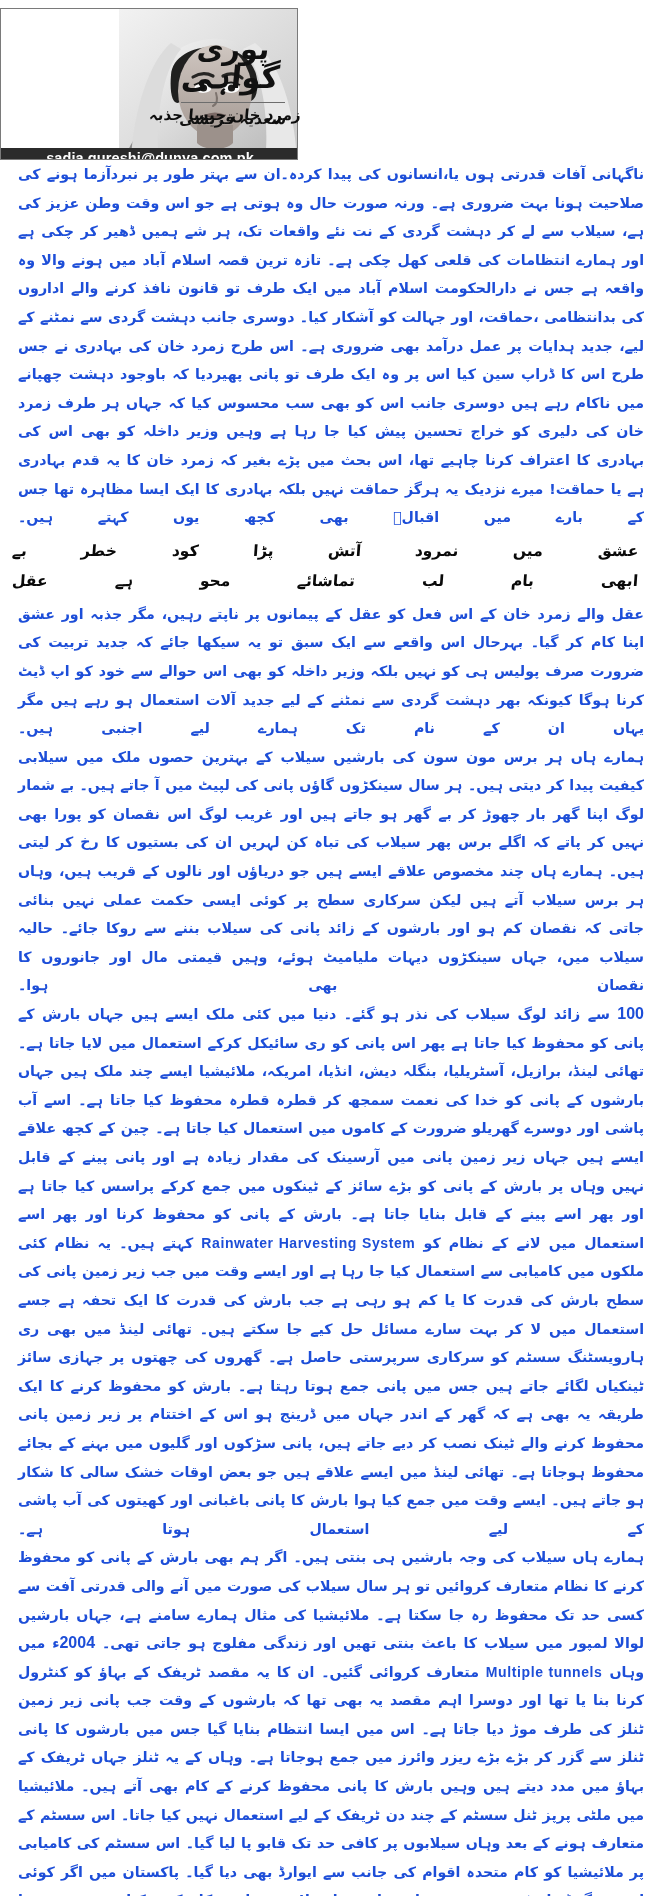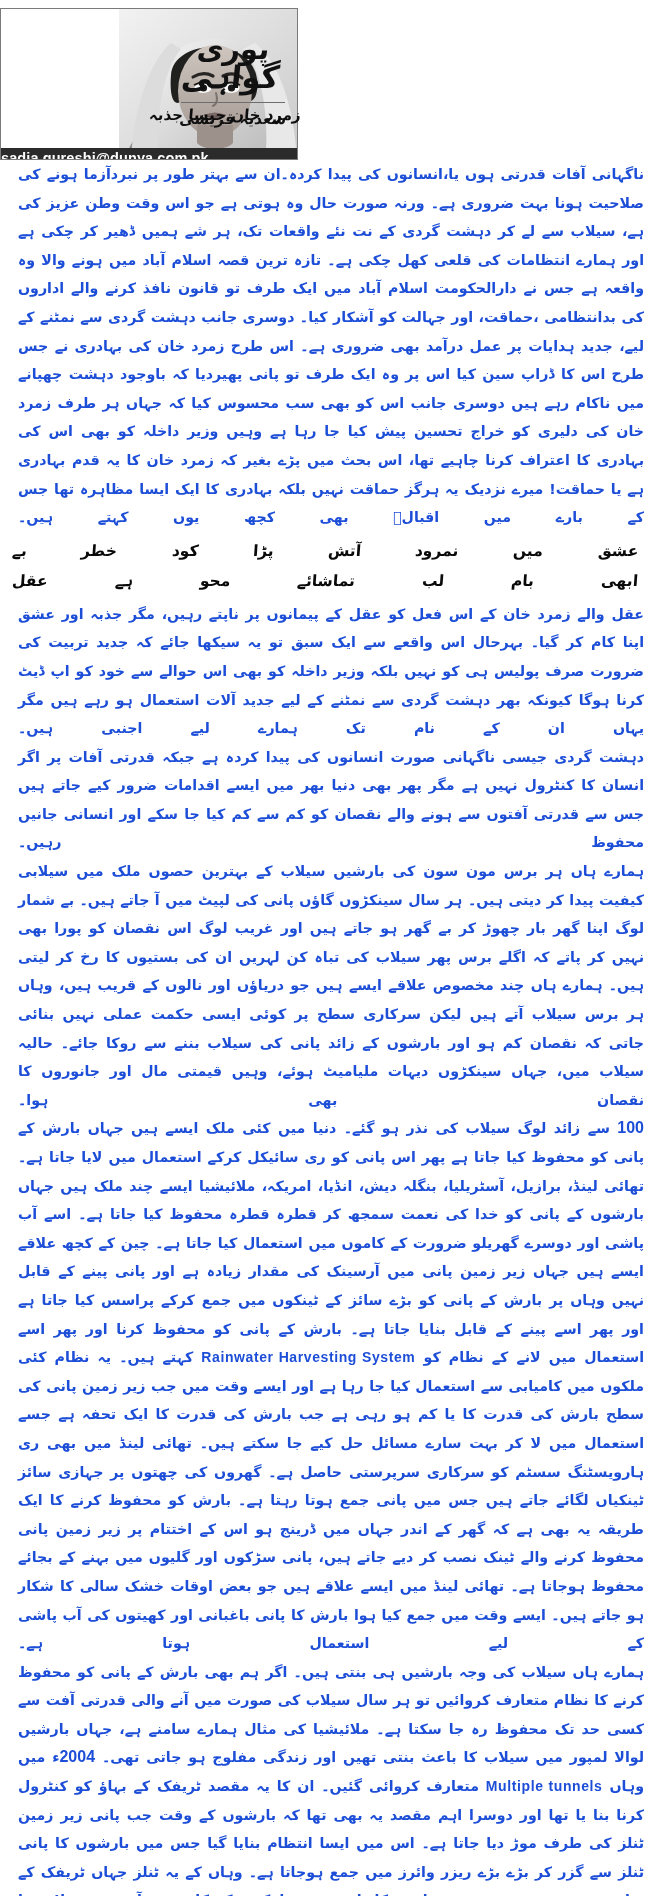--- a/index.html
+++ b/index.html
@@ -101,20 +101,21 @@
     top: 139px;
     left: 0;
     width: 298px;
     height: 21px;
     background: #2b2b2b;
     color: #ffffff;
     font-family: "Liberation Sans", sans-serif;
     font-weight: bold;
     font-size: 14.5px;
     line-height: 21px;
+    text-align: center;
     direction: ltr;
     letter-spacing: 0.1px;
     box-sizing: border-box;
   }
 
   .article-title {
     position: absolute;
     top: 96px;
     right: 300px;
     width: 250px;
@@ -283,19 +284,18 @@
         <span>بام</span>
         <span>لب</span>
         <span>تماشائے</span>
         <span>محو</span>
         <span>ہے</span>
         <span>عقل</span>
       </div>
     </div>
 
     <p class="para">عقل والے زمرد خان کے اس فعل کو عقل کے پیمانوں پر ناپتے رہیں، مگر جذبہ اور عشق اپنا کام کر گیا۔ بہرحال اس واقعے سے ایک سبق تو یہ سیکھا جائے کہ جدید تربیت کی ضرورت صرف پولیس ہی کو نہیں بلکہ وزیر داخلہ کو بھی اس حوالے سے خود کو اپ ڈیٹ کرنا ہوگا کیونکہ بھر دہشت گردی سے نمٹنے کے لیے جدید آلات استعمال ہو رہے ہیں مگر یہاں ان کے نام تک ہمارے لیے اجنبی ہیں۔</p>
-    <p class="para">دہشت گردی جیسی ناگہانی صورت انسانوں کی پیدا کردہ ہے جبکہ قدرتی آفات پر اگر انسان کا کنٹرول نہیں ہے مگر پھر بھی دنیا بھر میں ایسے اقدامات ضرور کیے جاتے ہیں جس سے قدرتی آفتوں سے ہونے والے نقصان کو کم سے کم کیا جا سکے اور انسانی جانیں محفوظ رہیں۔</p>
     <p class="para">ہمارے ہاں ہر برس مون سون کی بارشیں سیلاب کے بہترین حصوں ملک میں سیلابی کیفیت پیدا کر دیتی ہیں۔ ہر سال سینکڑوں گاؤں پانی کی لپیٹ میں آ جاتے ہیں۔ بے شمار لوگ اپنا گھر بار چھوڑ کر بے گھر ہو جاتے ہیں اور غریب لوگ اس نقصان کو پورا بھی نہیں کر پاتے کہ اگلے برس پھر سیلاب کی تباہ کن لہریں ان کی بستیوں کا رخ کر لیتی ہیں۔ ہمارے ہاں چند مخصوص علاقے ایسے ہیں جو دریاؤں اور نالوں کے قریب ہیں، وہاں ہر برس سیلاب آتے ہیں لیکن سرکاری سطح پر کوئی ایسی حکمت عملی نہیں بنائی جاتی کہ نقصان کم ہو اور بارشوں کے زائد پانی کی سیلاب بننے سے روکا جائے۔ حالیہ سیلاب میں، جہاں سینکڑوں دیہات ملیامیٹ ہوئے، وہیں قیمتی مال اور جانوروں کا نقصان بھی ہوا۔</p>
     <p class="para"><span class="num">100</span> سے زائد لوگ سیلاب کی نذر ہو گئے۔ دنیا میں کئی ملک ایسے ہیں جہاں بارش کے پانی کو محفوظ کیا جاتا ہے پھر اس پانی کو ری سائیکل کرکے استعمال میں لایا جاتا ہے۔ تھائی لینڈ، برازیل، آسٹریلیا، بنگلہ دیش، انڈیا، امریکہ، ملائیشیا ایسے چند ملک ہیں جہاں بارشوں کے پانی کو خدا کی نعمت سمجھ کر قطرہ قطرہ محفوظ کیا جاتا ہے۔ اسے آب پاشی اور دوسرے گھریلو ضرورت کے کاموں میں استعمال کیا جاتا ہے۔ چین کے کچھ علاقے ایسے ہیں جہاں زیر زمین پانی میں آرسینک کی مقدار زیادہ ہے اور پانی پینے کے قابل نہیں وہاں پر بارش کے پانی کو بڑے سائز کے ٹینکوں میں جمع کرکے پراسس کیا جاتا ہے اور پھر اسے پینے کے قابل بنایا جاتا ہے۔ بارش کے پانی کو محفوظ کرنا اور پھر اسے استعمال میں لانے کے نظام کو <span class="eng">Rainwater Harvesting System</span> کہتے ہیں۔ یہ نظام کئی ملکوں میں کامیابی سے استعمال کیا جا رہا ہے اور ایسے وقت میں جب زیر زمین پانی کی سطح بارش کی قدرت کا یا کم ہو رہی ہے جب بارش کی قدرت کا ایک تحفہ ہے جسے استعمال میں لا کر بہت سارے مسائل حل کیے جا سکتے ہیں۔ تھائی لینڈ میں بھی ری ہارویسٹنگ سسٹم کو سرکاری سرپرستی حاصل ہے۔ گھروں کی چھتوں پر جہازی سائز ٹینکیاں لگائے جاتے ہیں جس میں پانی جمع ہوتا رہتا ہے۔ بارش کو محفوظ کرنے کا ایک طریقہ یہ بھی ہے کہ گھر کے اندر جہاں میں ڈرینج ہو اس کے اختتام پر زیر زمین پانی محفوظ کرنے والے ٹینک نصب کر دیے جاتے ہیں، پانی سڑکوں اور گلیوں میں بہنے کے بجائے محفوظ ہوجاتا ہے۔ تھائی لینڈ میں ایسے علاقے ہیں جو بعض اوقات خشک سالی کا شکار ہو جاتے ہیں۔ ایسے وقت میں جمع کیا ہوا بارش کا پانی باغبانی اور کھیتوں کی آب پاشی کے لیے استعمال ہوتا ہے۔</p>
     <p class="para last-line-right">ہمارے ہاں سیلاب کی وجہ بارشیں ہی بنتی ہیں۔ اگر ہم بھی بارش کے پانی کو محفوظ کرنے کا نظام متعارف کروائیں تو ہر سال سیلاب کی صورت میں آنے والی قدرتی آفت سے کسی حد تک محفوظ رہ جا سکتا ہے۔ ملائیشیا کی مثال ہمارے سامنے ہے، جہاں بارشیں لوالا لمپور میں سیلاب کا باعث بنتی تھیں اور زندگی مفلوج ہو جاتی تھی۔ <span class="num">2004</span>ء میں وہاں <span class="eng">Multiple tunnels</span> متعارف کروائی گئیں۔ ان کا یہ مقصد ٹریفک کے بہاؤ کو کنٹرول کرنا بنا یا تھا اور دوسرا اہم مقصد یہ بھی تھا کہ بارشوں کے وقت جب پانی زیر زمین ٹنلز کی طرف موڑ دیا جاتا ہے۔ اس میں ایسا انتظام بنایا گیا جس میں بارشوں کا پانی ٹنلز سے گزر کر بڑے بڑے ریزر وائرز میں جمع ہوجاتا ہے۔ وہاں کے یہ ٹنلز جہاں ٹریفک کے بہاؤ میں مدد دیتے ہیں وہیں بارش کا پانی محفوظ کرنے کے کام بھی آتے ہیں۔ ملائیشیا میں ملٹی پرپز ٹنل سسٹم کے چند دن ٹریفک کے لیے استعمال نہیں کیا جاتا۔ اس سسٹم کے متعارف ہونے کے بعد وہاں سیلابوں پر کافی حد تک قابو پا لیا گیا۔ اس سسٹم کی کامیابی پر ملائیشیا کو کام متحدہ اقوام کی جانب سے ایوارڈ بھی دیا گیا۔ پاکستان میں اگر کوئی انجینئرنگ ڈیزاسٹر موجود ہے تو اس طریقے اور لائحہ عمل پر کام کر سکتا ہے، جس سے نا گہانی صورت حال سے ایک آسانی ہو۔ یہ پاکستان کی موسمی اور جغرافیائی صورت حال میں بارشیں اور سیلاب یہاں کا ایک لازمی حصہ ہیں۔ کیا ہم دنیا بھر سے سبق سیکھ کر بارشوں کی قیمتی پانی کو محفوظ نہیں بنا سکتے؟ اگر بھارت، بنگلہ دیش ایسا کر سکتے ہیں تو ہم کیوں نہیں؟ دہشت گردی ہو یا سیلاب ان سے نبردآزما ہونے کے لیے جہاں ہمیں جدید ٹیکنیکل سہولتوں کی ضرورت ہوتے ہیں وہیں ہمیں زمرد خان جیسا جذبہ بھی چاہیے۔</p>
 
   </div>
 </div>
 
 </body></html>

